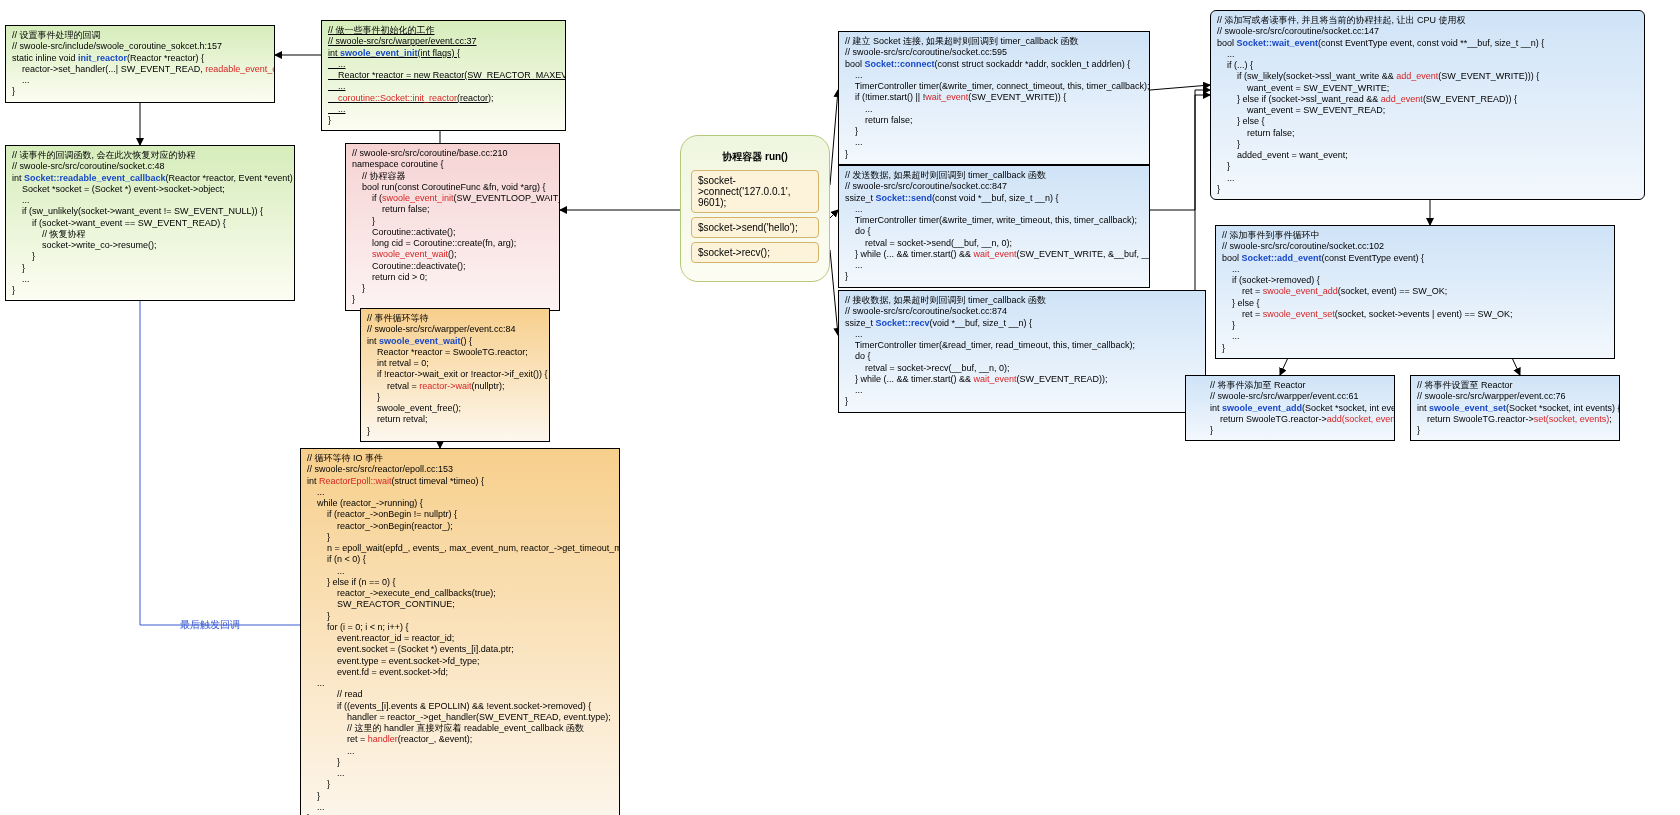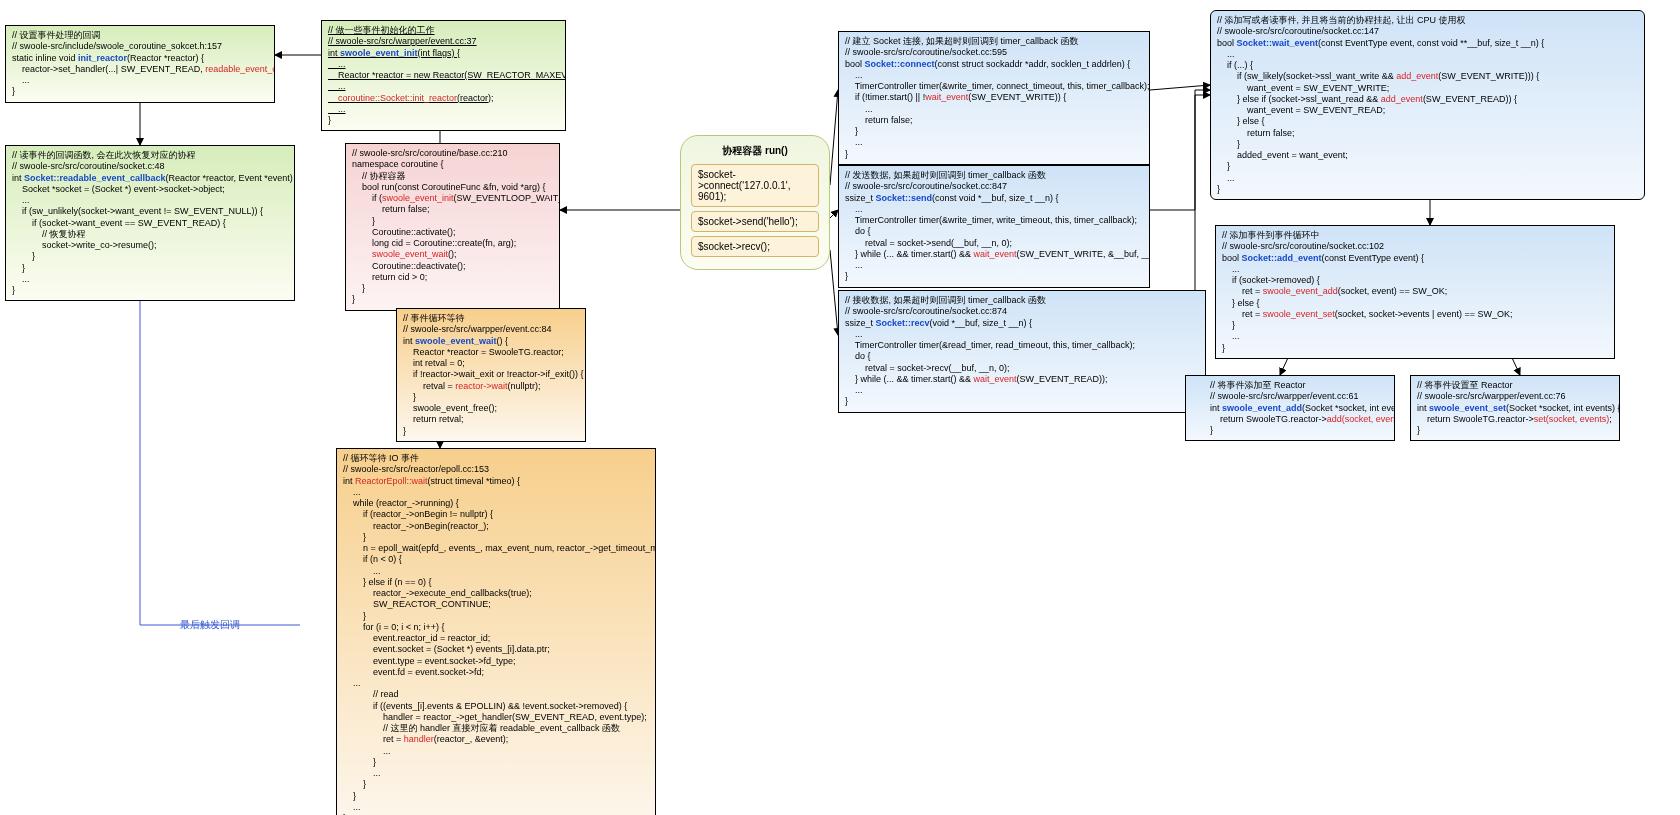--- a/index.html
+++ b/index.html
@@ -1,24 +1,24 @@
 <!DOCTYPE html>
 <html><head>
 <meta charset="utf-8">
 <style>
   html,body{margin:0;padding:0;font-family:Arial,Helvetica,sans-serif;font-size:9px;background:#fff;}
   #canvas{position:relative;width:1680px;height:815px;}
   .node{position:absolute;border:1px solid #000;box-sizing:border-box;padding:4px 6px;
         white-space:pre;line-height:1.25;overflow:hidden;}
   .green {background:linear-gradient(180deg,#d6edbb 0%,#fdfdf3 100%);}
   .pink  {background:linear-gradient(180deg,#f6d3d3 0%,#fdf3f3 100%);}
-  .orange{background:linear-gradient(180deg,#f7cf8c 0%,#fdf7ee 100%);margin-left:36px;}
+  .orange{background:linear-gradient(180deg,#f7cf8c 0%,#fdf7ee 100%);}
   .blue  {background:linear-gradient(180deg,#cfe3f7 0%,#f3f8fd 100%);}
   .run-wrap{position:absolute;border:1px solid #b4c97a;border-radius:18px;
-            background:linear-gradient(180deg,#eff6df 0%,#fdfdf3 100%);box-sizing:border-box;padding:8px 10px;}
+            background:linear-gradient(180deg,#eff6df 0%,#fdfdf3 100%);box-sizing:border-box;padding:14px 10px;}
   .run-title{text-align:center;font-weight:bold;font-size:10px;margin-bottom:6px;}
   .run-item{border:1px solid #d4b46a;border-radius:4px;background:#fdf3da;
             padding:4px 6px;margin:4px 0;font-size:10px;}
   .cb-label{position:absolute;color:#3b5bd1;font-size:10px;text-align:right;}
   .b{color:#1749c9;font-weight:bold;}
   .r{color:#d62424;}
   svg{position:absolute;left:0;top:0;pointer-events:none;}
 </style>
 </head>
 <body>

